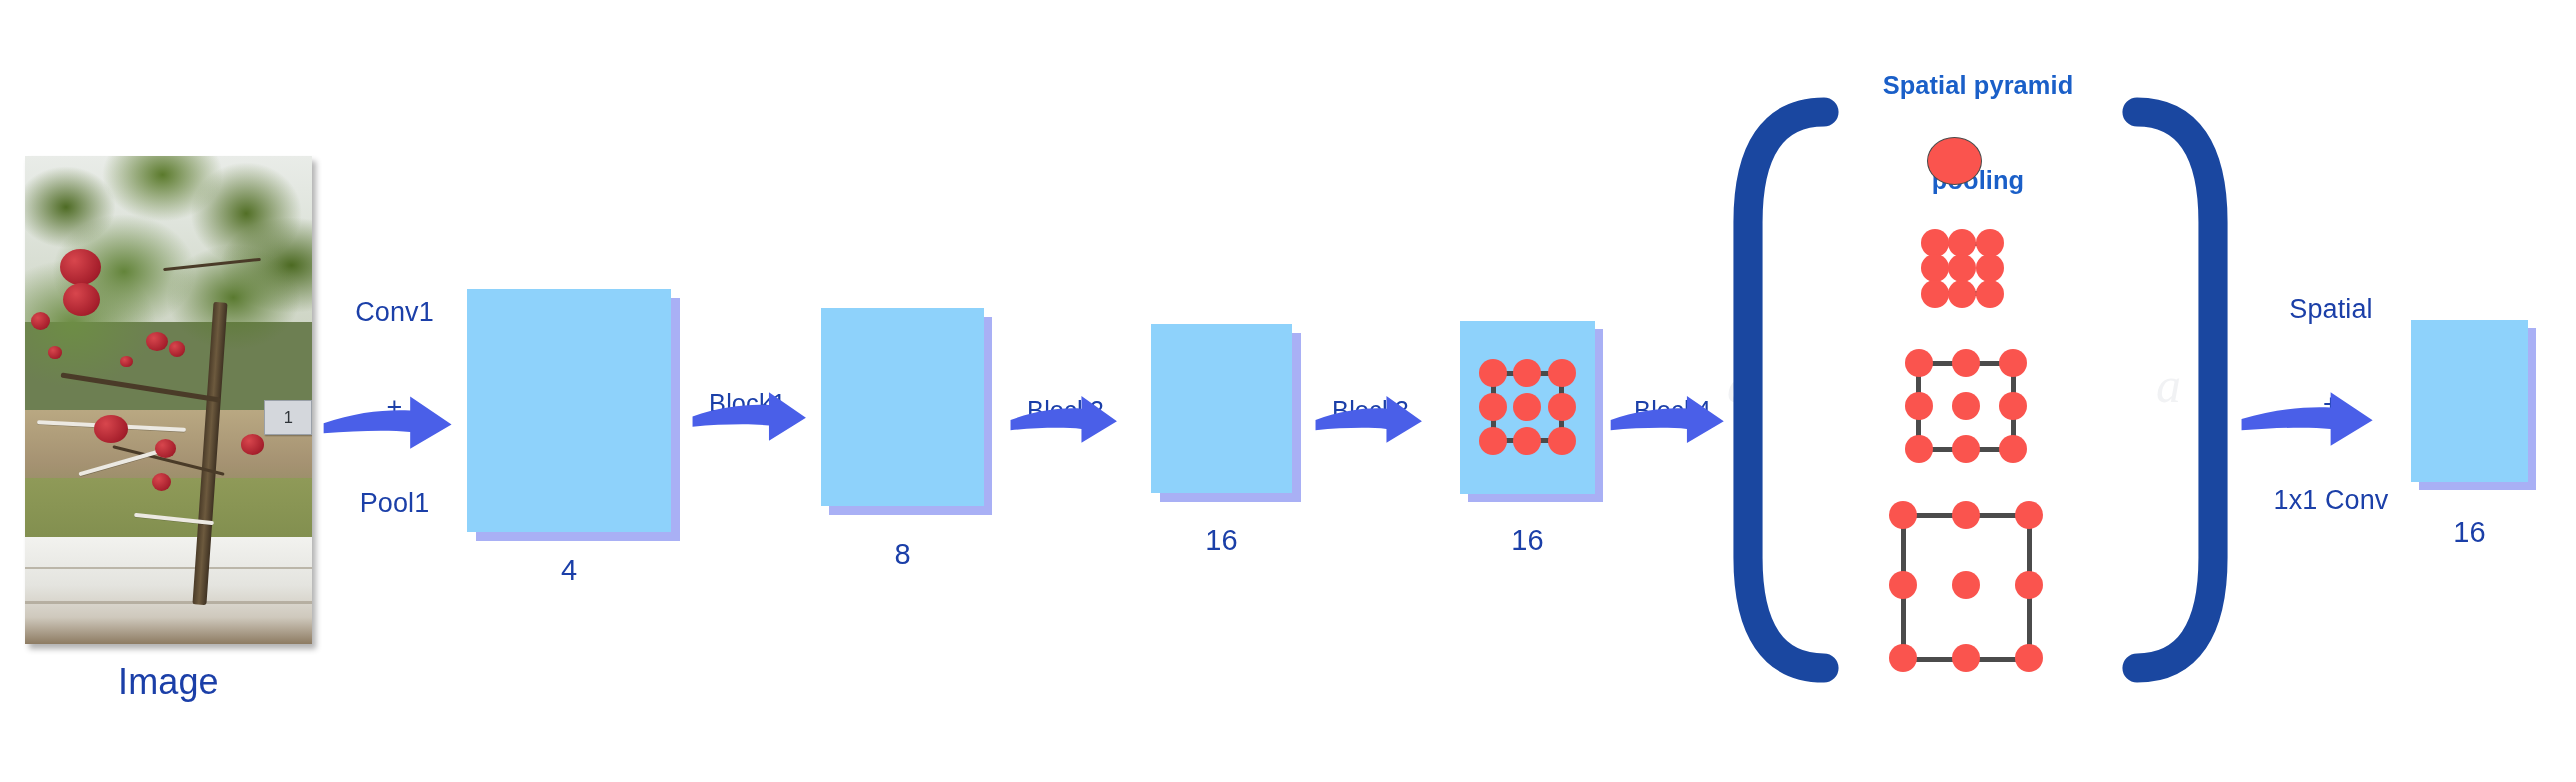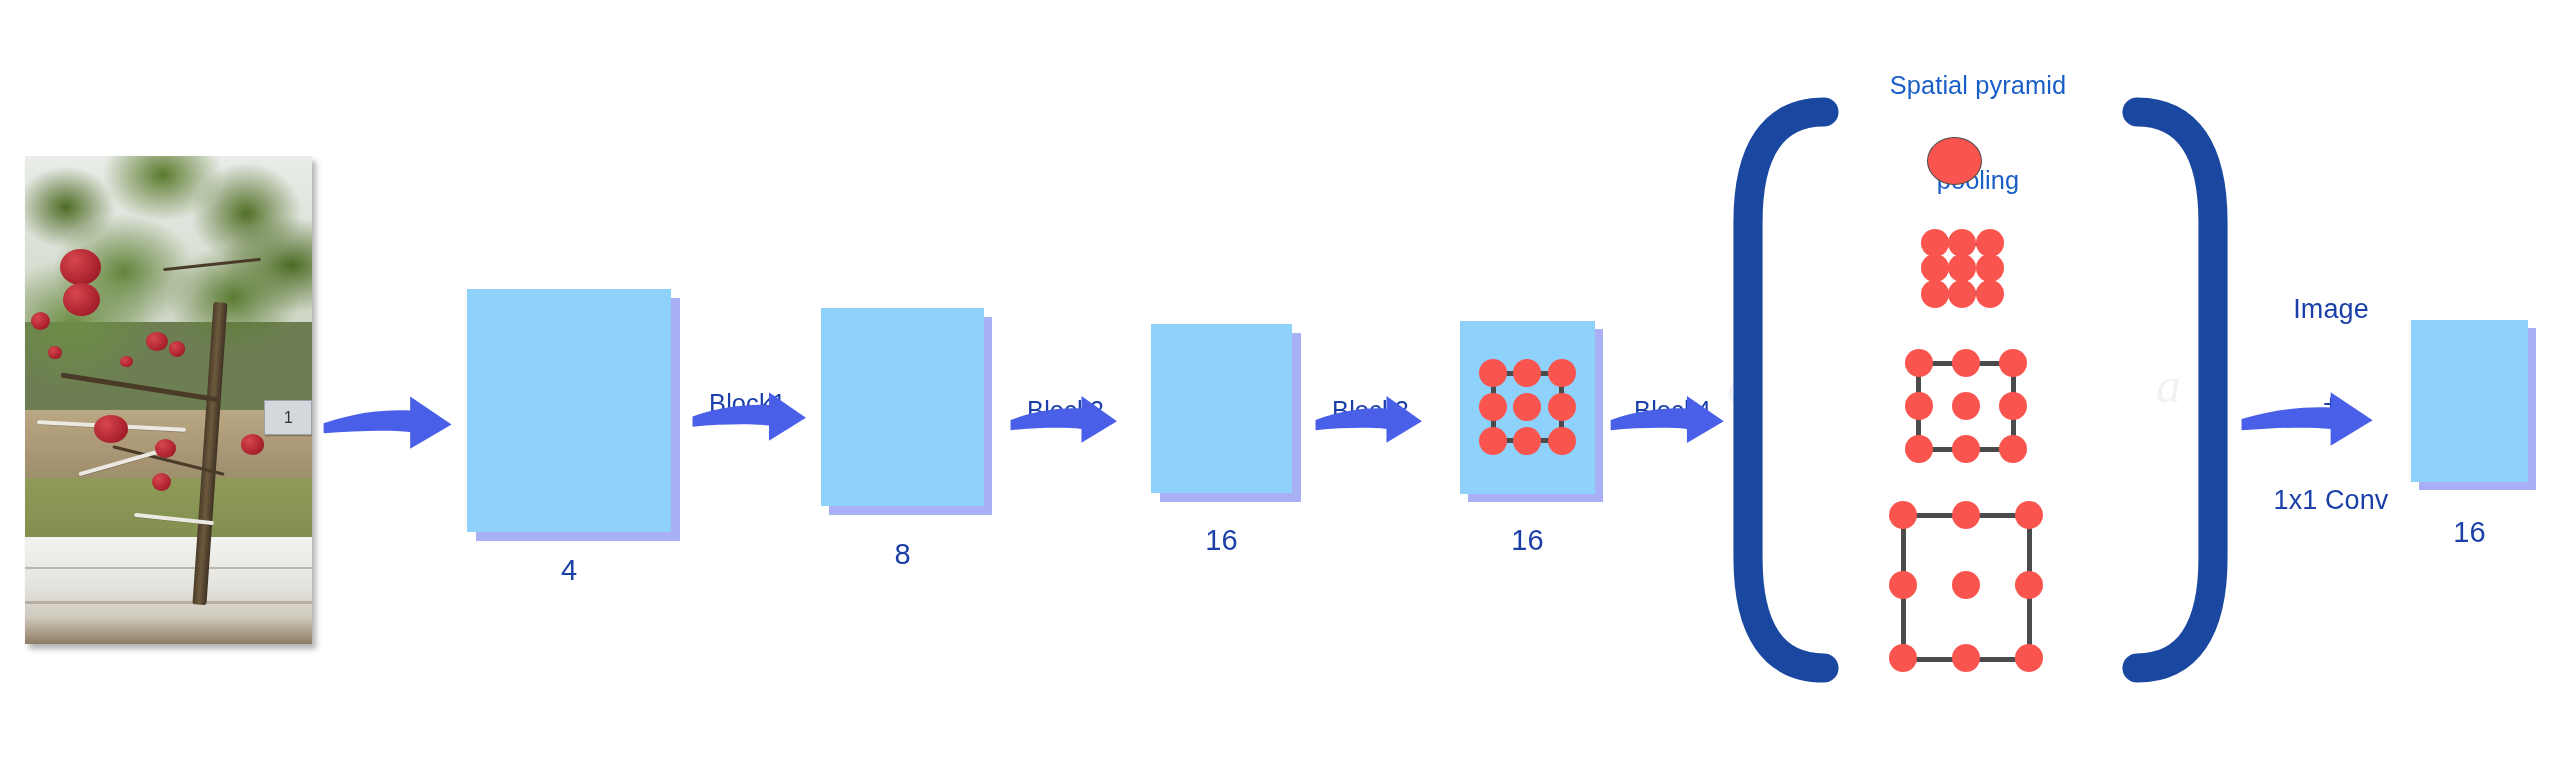--- a/index.html
+++ b/index.html
@@ -195,21 +195,27 @@
     <div class="ph-fruit" style="left:50%; top:38%; width:16.5px; height:15.3px;"></div>
     <div class="ph-fruit" style="left:24%; top:53%; width:34px; height:28px;"></div>
     <div class="ph-fruit" style="left:45%; top:58%; width:21.6px; height:19px;"></div>
     <div class="ph-fruit" style="left:44%; top:65%; width:19px; height:18px;"></div>
     <div class="ph-fruit" style="left:75%; top:57%; width:23px; height:20.4px;"></div>
     <div class="ph-fruit" style="left:8%;  top:39%; width:14px; height:12.7px;"></div>
     <div class="ph-fruit" style="left:33%; top:41%; width:12.7px; height:11.4px;"></div>
 
     <div class="ph-sign">1</div>
   </div>
-
+  <div class="abs lbl photo-caption">Image</div>
+
+  <div class="abs lbl" style="left:318px; top:233px; width:153px; font-size:27px;">
+    <div>Conv1</div>
+    <div>+</div>
+    <div>Pool1</div>
+  </div>
   <div class="abs arrow" style="left:321px; top:385px; width:137px; height:70px;">
     <svg viewBox="0 0 215 110" width="137" height="70" aria-hidden="true">
       <path d="M4 60 C 55 42, 105 38, 140 40 L 140 18 L 205 62 L 140 100 L 140 74 C 105 70, 55 72, 4 76 Z" fill="#4a5fe8"></path>
     </svg>
   </div>
 
   <div class="abs fmap-shadow" style="left:476px; top:298px; width:204px; height:243px;"></div>
   <div class="abs fmap" style="left:467px; top:289px; width:204px; height:243px;"></div>
   <div class="abs lbl fmap-num" style="left:467px; top:553px; width:204px;">4</div>
 
@@ -270,21 +276,21 @@
 
   <div class="abs lbl" style="left:1609px; top:336px; width:127px; font-size:25.4px;">
     <div>Block4</div>
   </div>
   <div class="abs arrow" style="left:1608px; top:387px; width:121px; height:61px;">
     <svg viewBox="0 0 190 96" width="121" height="61" aria-hidden="true">
       <path d="M4 52 C 48 36, 94 32, 124 34 L 124 14 L 182 54 L 124 88 L 124 66 C 94 63, 48 64, 4 68 Z" fill="#4a5fe8"></path>
     </svg>
   </div>
 
-  <div class="abs lbl spp-title" style="left:1819px; top:6.4px; width:318px;">
+  <div class="abs lbl spp-title" style="left:1819px; top:6.4px; width:318px;font-weight:bold;">
     <div>Spatial pyramid</div>
     <div>pooling</div>
   </div>
 
   <div class="abs" style="left:1729px; top:94px; width:114px; height:592px;">
     <svg viewBox="0 0 180 930" width="114" height="592" aria-hidden="true">
       <path d="M150 26 C 70 26, 30 86, 30 200 L 30 730 C 30 844, 70 904, 150 904" fill="none" stroke="#1a47a0" stroke-width="46" stroke-linecap="round"></path>
     </svg>
   </div>
 
@@ -340,21 +346,21 @@
     <div class="dot" style="left:129px; top:1.9px;   width:28px; height:28px;"></div>
     <div class="dot" style="left:3.2px;   top:72px; width:28px; height:28px;"></div>
     <div class="dot" style="left:66px; top:72px; width:28px; height:28px;"></div>
     <div class="dot" style="left:129px; top:72px; width:28px; height:28px;"></div>
     <div class="dot" style="left:3.2px;   top:145px; width:28px; height:28px;"></div>
     <div class="dot" style="left:66px; top:145px; width:28px; height:28px;"></div>
     <div class="dot" style="left:129px; top:145px; width:28px; height:28px;"></div>
   </div>
 
   <div class="abs lbl" style="left:2229px; top:230px; width:204px; font-size:27px;">
-    <div>Image</div>
+    <div>Spatial</div>
     <div>+</div>
     <div>1x1 Conv</div>
   </div>
   <div class="abs arrow" style="left:2239px; top:382px; width:140px; height:70px;">
     <svg viewBox="0 0 220 110" width="140" height="70" aria-hidden="true">
       <path d="M4 58 C 58 42, 108 38, 144 40 L 144 16 L 210 60 L 144 100 L 144 74 C 108 70, 58 72, 4 76 Z" fill="#4a5fe8"></path>
     </svg>
   </div>
 
   <div class="abs fmap-shadow" style="left:2419px; top:328px; width:117px; height:162px;"></div>

